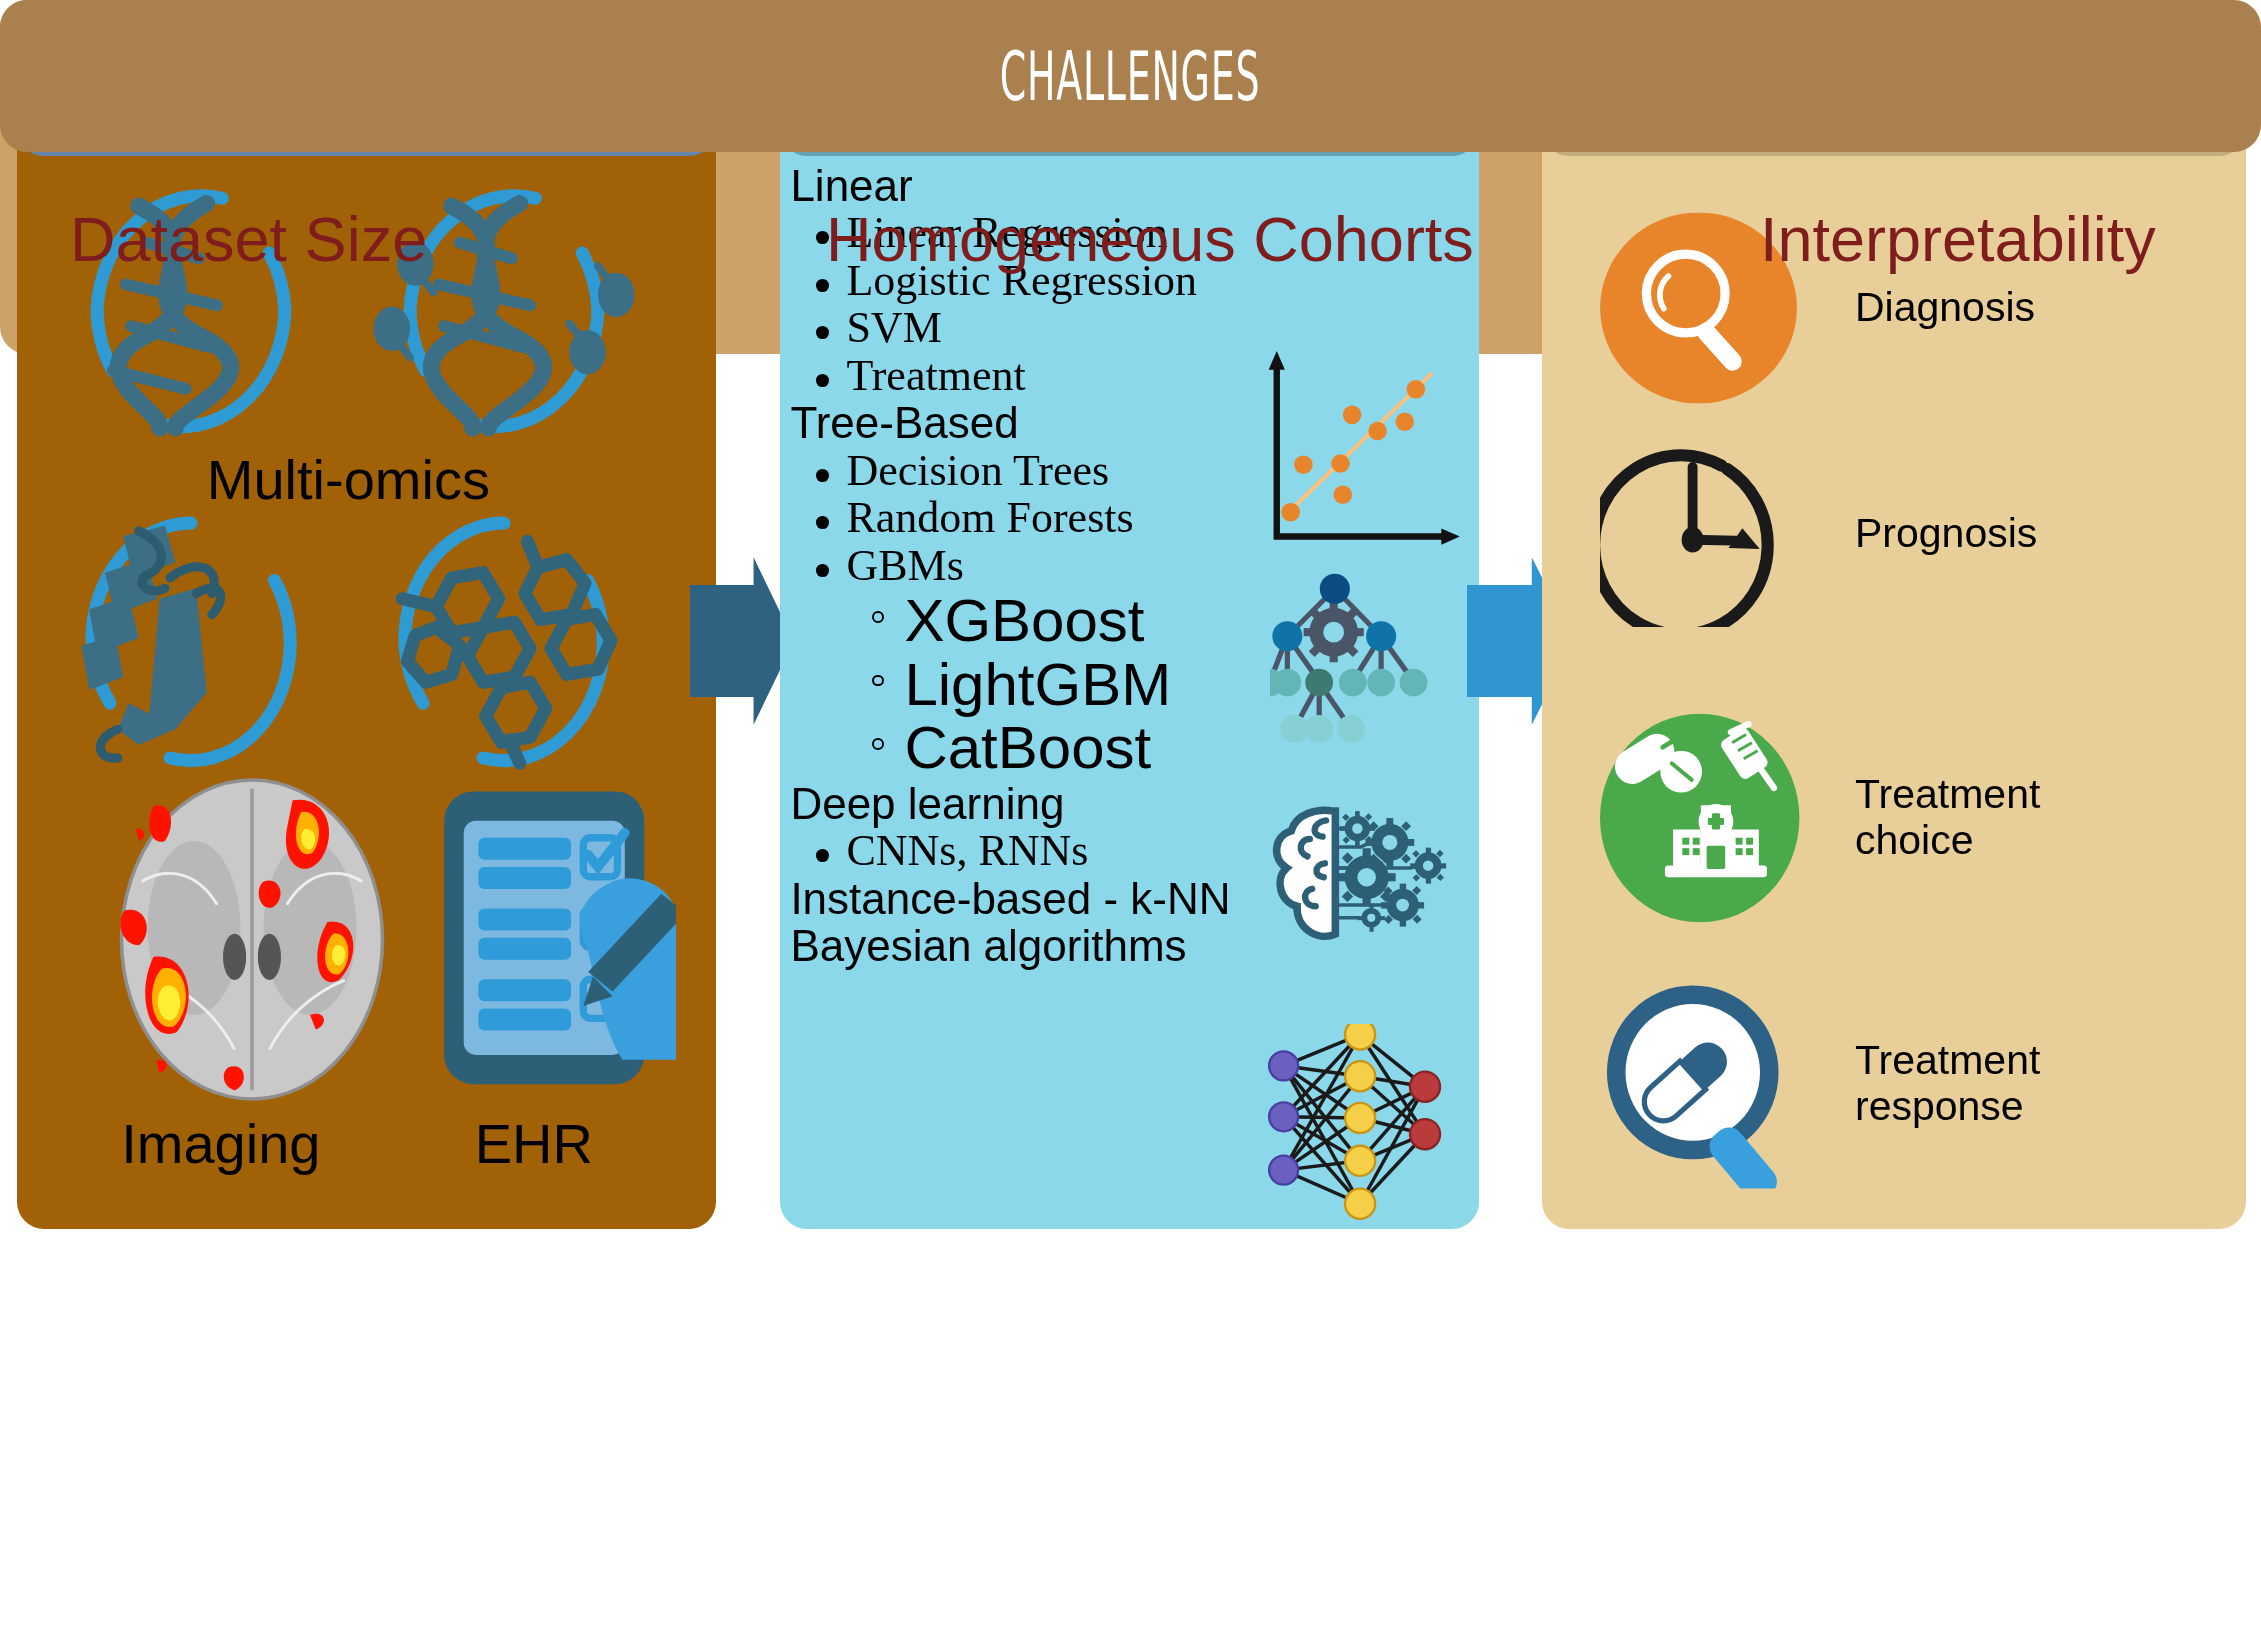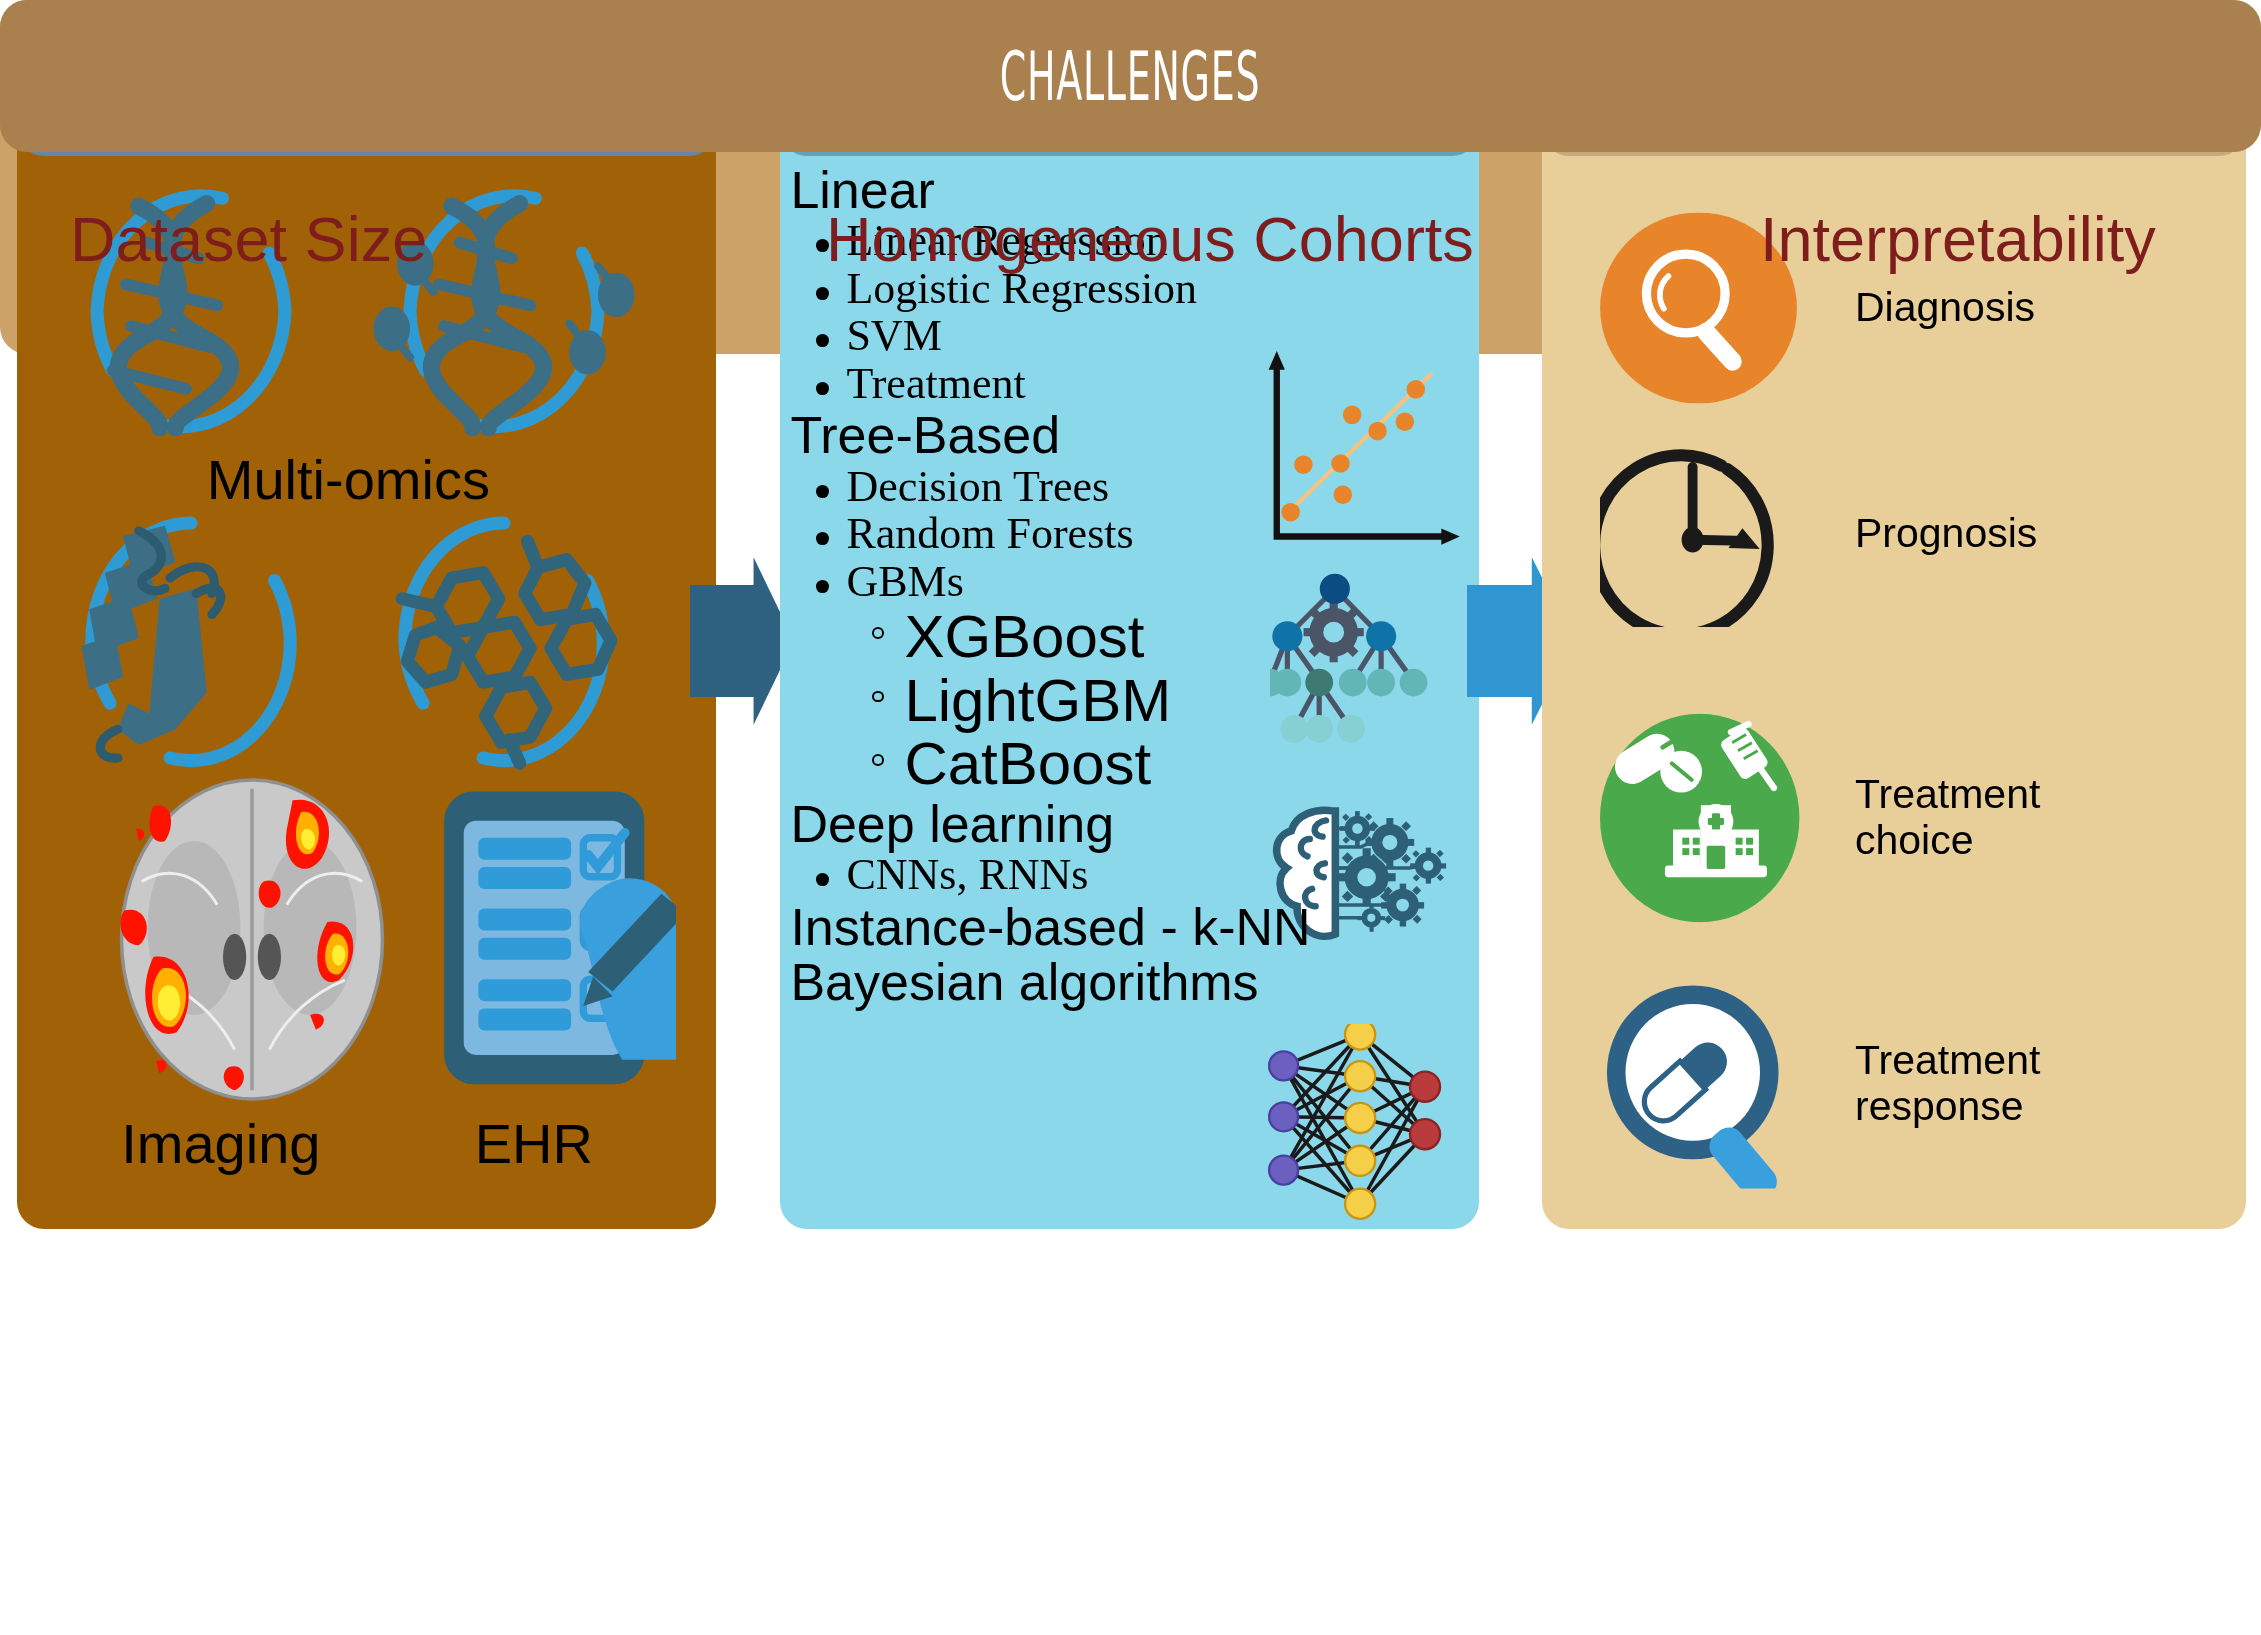--- a/index.html
+++ b/index.html
@@ -19,21 +19,21 @@
   .omics-cell{position:absolute;}
   .ring{position:absolute;left:0;top:0;width:100%;height:100%;}
 
   .lbl{position:absolute;text-align:center;color:#000;font-size:56px;white-space:nowrap;}
 
   
   #algo-panel{left:780px;top:5.8px;width:699px;height:1223px;background:#8ad8ea;}
   #algo-panel .hdr{background:#65a3b3;}
 
   #algo-list{position:absolute;left:10.4px;top:158px;width:684px;color:#000;}
-  .alg-head{font-size:52px;line-height:1.0;margin:0 0 3.5px 0;white-space:nowrap;}
+  .alg-head{font-size:44px;line-height:1.0;margin:0 0 3.5px 0;white-space:nowrap;}
   .alg-l1{font-size:44px;line-height:1.0;margin:0 0 3.5px 56px;white-space:nowrap;position:relative;font-family:Liberation Serif, serif;}
   .alg-l1::before{content:"";position:absolute;left:-30px;top:20px;width:12.8px;height:12.8px;border-radius:50%;background:#000;}
   .alg-l2{font-size:60px;line-height:1.0;margin:0 0 3.5px 114px;white-space:nowrap;position:relative;}
   .alg-l2::before{content:"";position:absolute;left:-32px;top:20px;width:11.6px;height:11.6px;border-radius:50%;border:2.9px solid #000;box-sizing:border-box;}
 
   
   #out-panel{left:1542px;top:5.8px;width:704px;height:1223px;background:#e8cf9a;}
   #out-panel .hdr{background:#c2ab7c;}
   .out-row{position:absolute;left:0;width:100%;height:174px;display:flex;align-items:center;}
   .out-ico{position:absolute;left:58px;top:50%;transform:translateY(-50%);}

